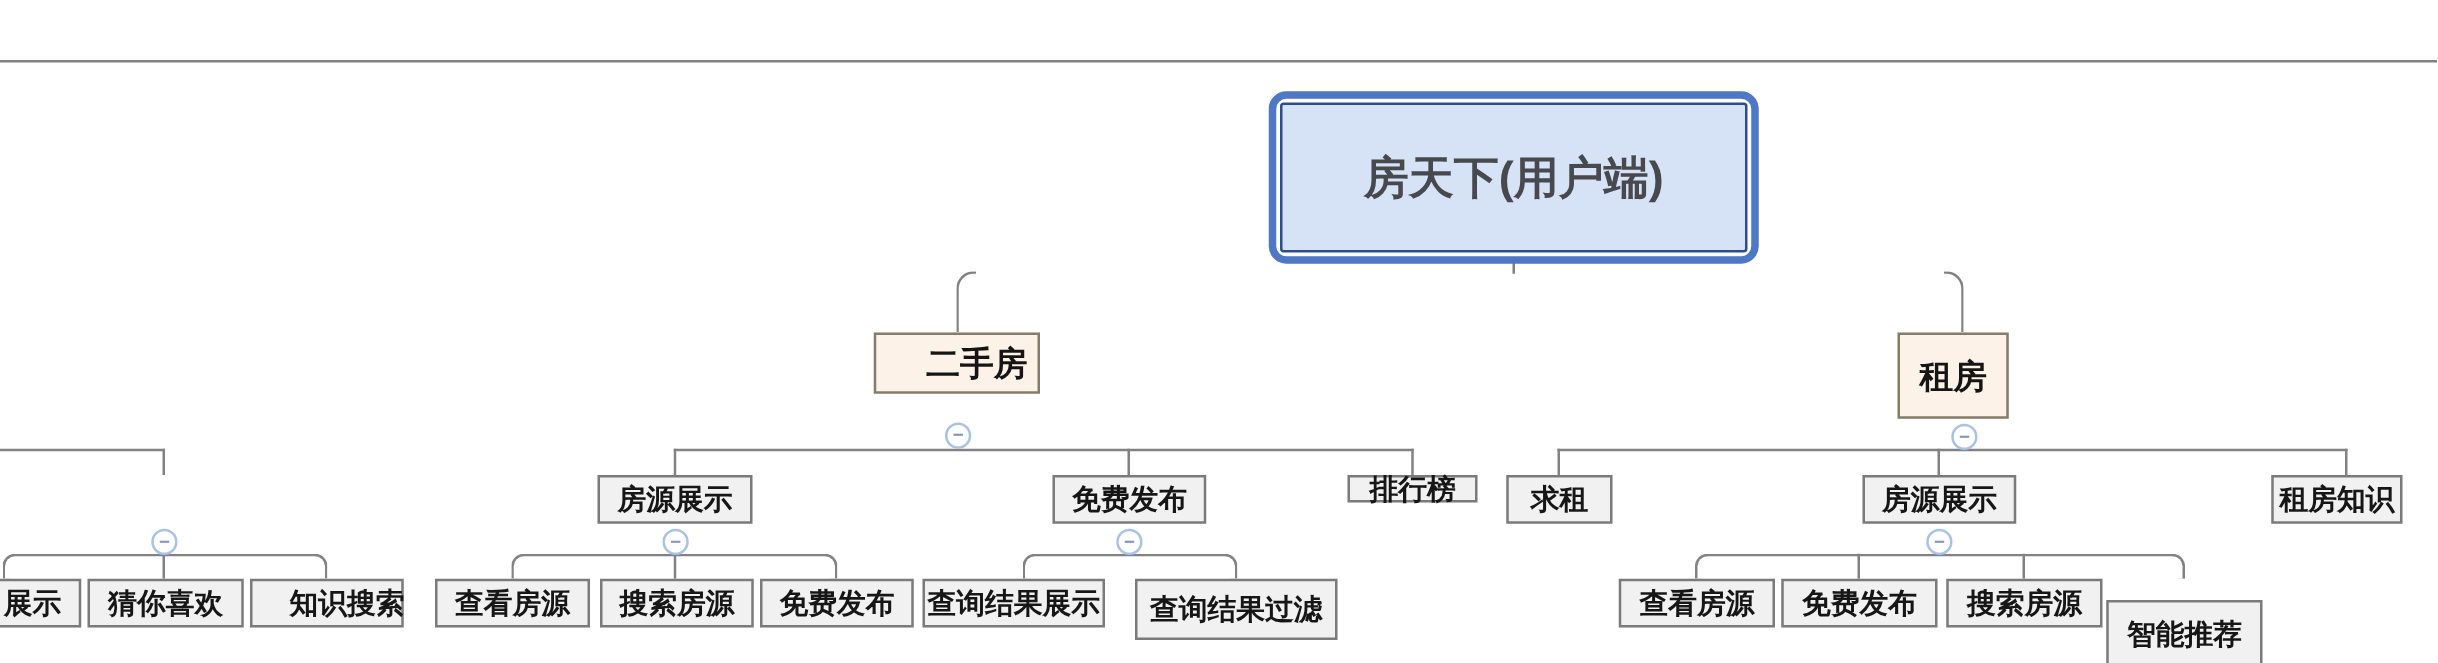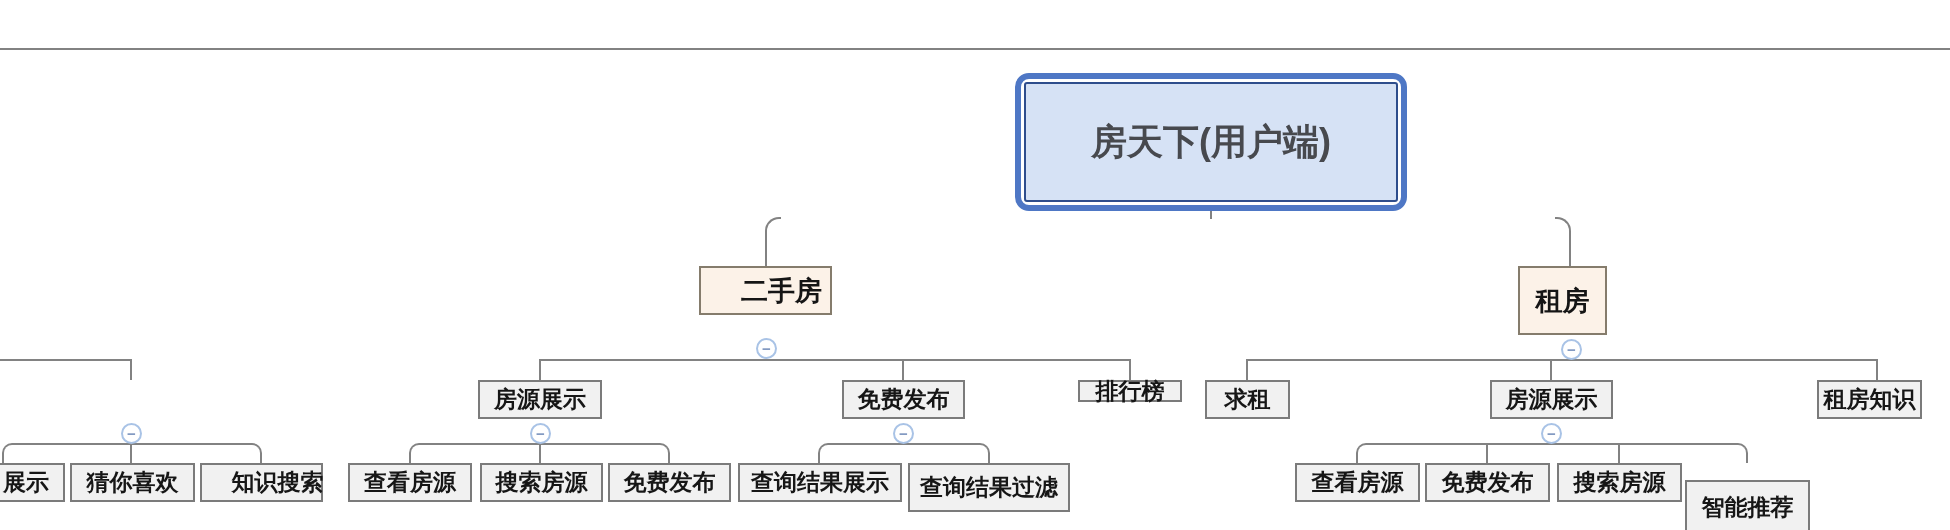--- a/index.html
+++ b/index.html
@@ -80,21 +80,21 @@
   <div class="node" style="left:1205px;top:332px;width:85px;height:39px;">求租</div>
   <div class="node" style="left:1490px;top:332px;width:123px;height:39px;">房源展示</div>
   <div class="node" style="left:1817px;top:332px;width:105px;height:39px;">租房知识</div>
 
   <div class="node clipped" style="left:-60px;top:415px;width:125px;height:39px;">展示</div>
   <div class="node" style="left:70px;top:415px;width:125px;height:39px;">猜你喜欢</div>
   <div class="node" style="left:200px;top:415px;width:123px;height:39px;padding-left:32px;">知识搜索</div>
   <div class="node" style="left:348px;top:415px;width:124px;height:39px;">查看房源</div>
   <div class="node" style="left:480px;top:415px;width:123px;height:39px;">搜索房源</div>
   <div class="node" style="left:608px;top:415px;width:123px;height:39px;">免费发布</div>
-  <div class="node" style="left:738px;top:415px;width:164px;height:39px;">查询结果展示</div>
+  <div class="node" style="left:738px;top:415px;width:146px;height:39px;">查询结果展示</div>
   <div class="node" style="left:908px;top:415px;width:162px;height:49px;">查询结果过滤</div>
   <div class="node" style="left:1295px;top:415px;width:125px;height:39px;">查看房源</div>
   <div class="node" style="left:1425px;top:415px;width:125px;height:39px;">免费发布</div>
   <div class="node" style="left:1557px;top:415px;width:125px;height:39px;">搜索房源</div>
   <div class="node" style="left:1685px;top:432px;width:125px;height:55px;">智能推荐</div>
 
   <div class="collapse" style="left:756px;top:290px;">−</div>
   <div class="collapse" style="left:1561px;top:291px;">−</div>
   <div class="collapse" style="left:121px;top:375px;">−</div>
   <div class="collapse" style="left:530px;top:375px;">−</div>

